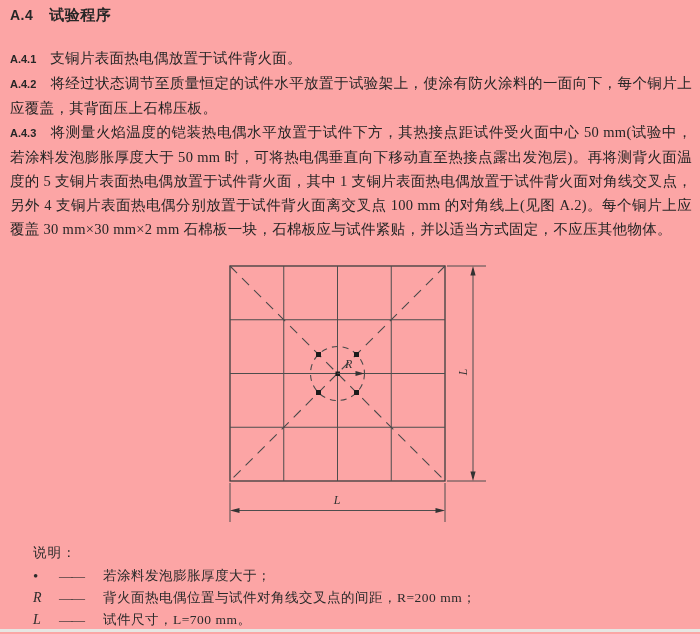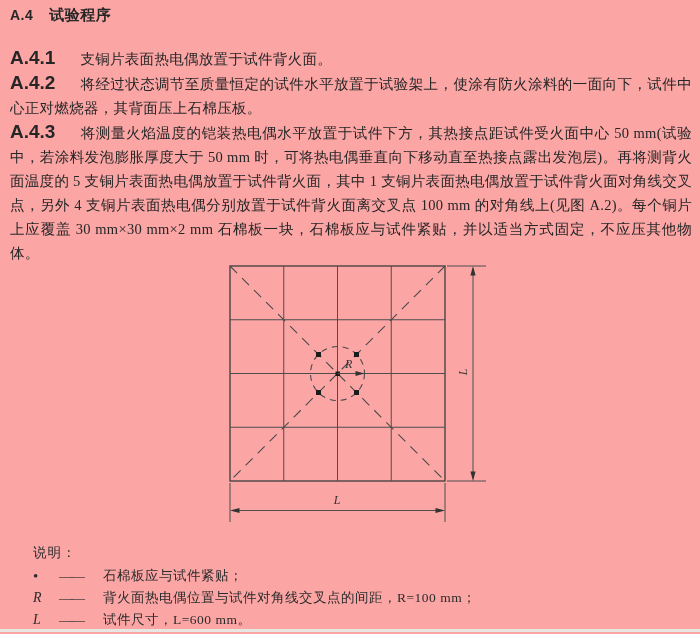--- a/index.html
+++ b/index.html
@@ -19,23 +19,23 @@
   .body-text{
     position:absolute;left:10px;right:8px;top:46px;
   }
   .body-text p{
     margin:0;
     font-size:14.5px;line-height:24px;
     text-align:justify;
     letter-spacing:0.3px;
   }
   .c-num{
-    font-weight:bold;margin-right:25px;
+    font-weight:bold;margin-right:14px;
     font-family:"Liberation Sans","DejaVu Sans",sans-serif;
-    font-size:19px;letter-spacing:0;
+    font-size:11px;letter-spacing:0;
   }
   .figure{
     position:absolute;left:180px;top:250px;width:340px;height:280px;margin:0;
   }
   .legend{
     position:absolute;left:33px;top:543px;
     font-size:13.5px;color:#2b2b2b;
   }
   .lg-title{line-height:22px;letter-spacing:1px;font-family:Liberation Mono, monospace;}
   .lg-row{display:flex;line-height:22px;}
@@ -58,21 +58,21 @@
 </style>
 </head>
 <body>
 
 <div class="page">
 
   <h1 class="heading"><span class="h-num">A.4</span><span class="h-title">试验程序</span></h1>
 
   <div class="body-text">
     <p><span class="c-num">A.4.1</span><span>支铜片表面热电偶放置于试件背火面。</span></p>
-    <p><span class="c-num">A.4.2</span><span>将经过状态调节至质量恒定的试件水平放置于试验架上，使涂有防火涂料的一面向下，试件中心正对燃烧器，其背面压上石棉压板。</span></p>
+    <p><span class="c-num">A.4.2</span><span>将经过状态调节至质量恒定的试件水平放置于试验架上，使涂有防火涂料的一面向下，每个铜片上应覆盖，其背面压上石棉压板。</span></p>
     <p><span class="c-num">A.4.3</span><span>将测量火焰温度的铠装热电偶水平放置于试件下方，其热接点距试件受火面中心 50 mm(试验中，若涂料发泡膨胀厚度大于 50 mm 时，可将热电偶垂直向下移动直至热接点露出发泡层)。再将测背火面温度的 5 支铜片表面热电偶放置于试件背火面，其中 1 支铜片表面热电偶放置于试件背火面对角线交叉点，另外 4 支铜片表面热电偶分别放置于试件背火面离交叉点 100 mm 的对角线上(见图 A.2)。每个铜片上应覆盖 30 mm×30 mm×2 mm 石棉板一块，石棉板应与试件紧贴，并以适当方式固定，不应压其他物体。</span></p>
   </div>
 
   <figure class="figure">
     <svg width="340" height="280" viewBox="0 0 340 280">
 
       <g>
         <rect class="frame" x="50" y="16" width="215" height="215"></rect>
         <line class="ln" x1="103.75" y1="16" x2="103.75" y2="231"></line>
         <line class="ln" x1="157.5" y1="16" x2="157.5" y2="231"></line>
@@ -121,29 +121,29 @@
         <text x="157" y="254" text-anchor="middle">L</text>
       </g>
     </svg>
   </figure>
 
   <div class="legend">
     <div class="lg-title">说明：</div>
     <div class="lg-row">
       <span class="lg-sym bullet">•</span>
       <span class="lg-dash">——</span>
-      <span class="lg-text">石棉板应与试件紧贴；</span>
+      <span class="lg-text">若涂料发泡膨胀厚度大于；</span>
     </div>
     <div class="lg-row">
       <span class="lg-sym var">R</span>
       <span class="lg-dash">——</span>
-      <span class="lg-text">背火面热电偶位置与试件对角线交叉点的间距，R=100 mm；</span>
+      <span class="lg-text">背火面热电偶位置与试件对角线交叉点的间距，R=200 mm；</span>
     </div>
     <div class="lg-row">
       <span class="lg-sym var">L</span>
       <span class="lg-dash">——</span>
-      <span class="lg-text">试件尺寸，L=600 mm。</span>
+      <span class="lg-text">试件尺寸，L=700 mm。</span>
     </div>
   </div>
 
   <div class="page-edge"></div>
 
 </div>
 
 </body></html>

